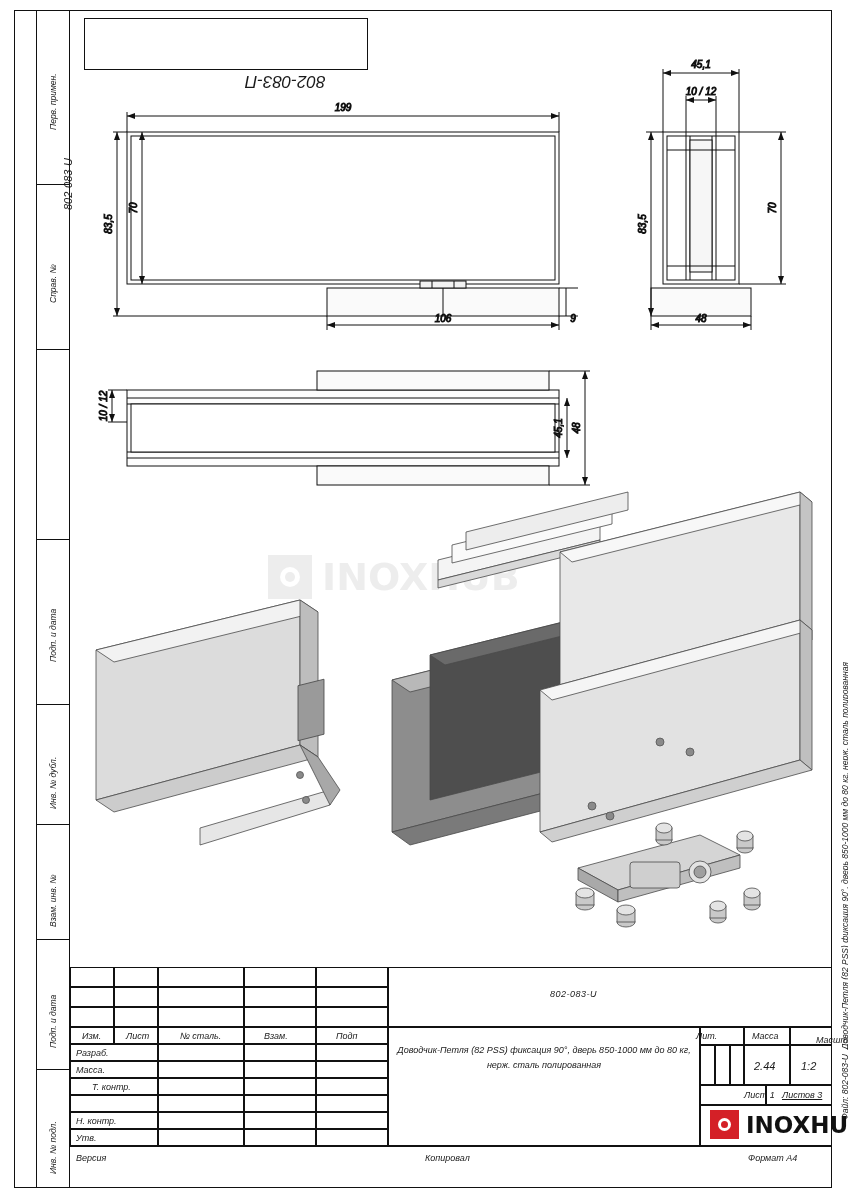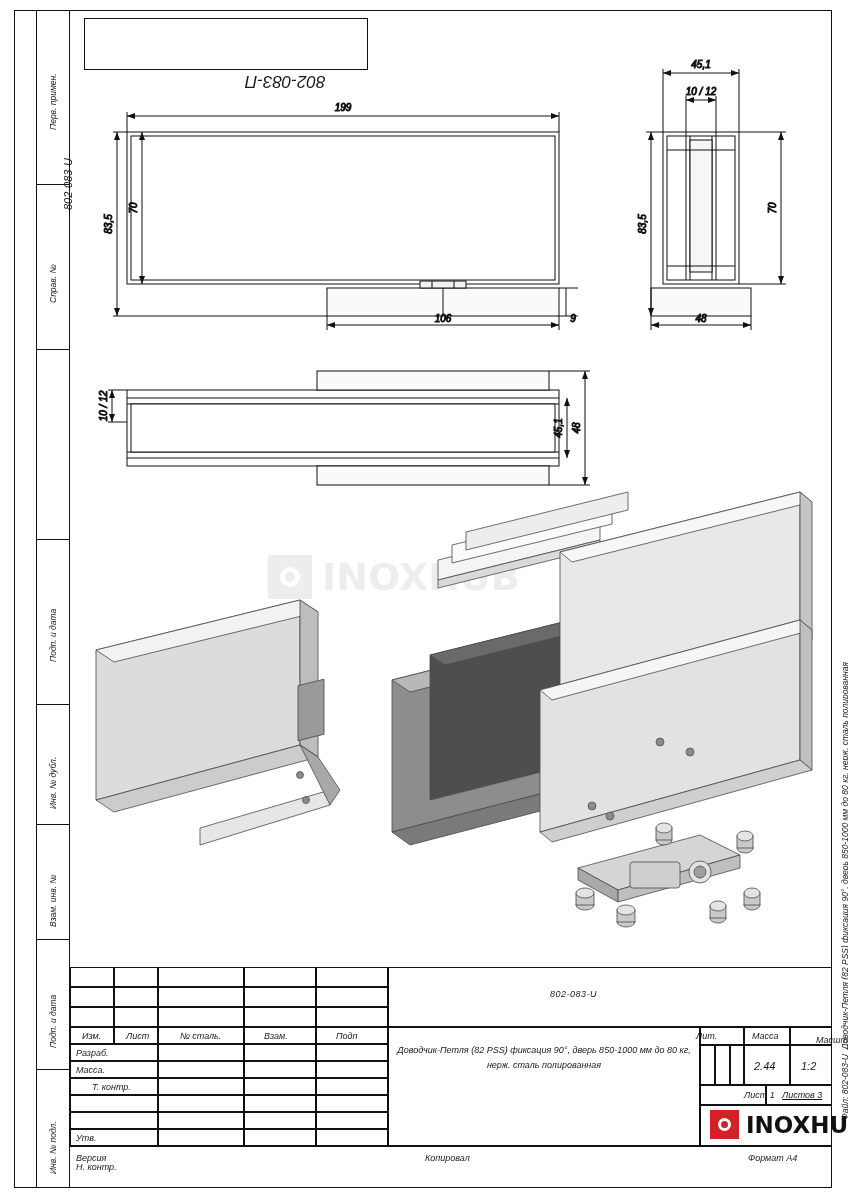--- a/index.html
+++ b/index.html
@@ -325,21 +325,21 @@
 
     <div class="cell" style="left:0;top:128px;width:88px;height:17px;"></div>
     <div class="cell" style="left:88px;top:128px;width:86px;height:17px;"></div>
     <div class="cell" style="left:174px;top:128px;width:72px;height:17px;"></div>
     <div class="cell" style="left:246px;top:128px;width:72px;height:17px;"></div>
 
     <div class="cell" style="left:0;top:145px;width:88px;height:17px;"></div>
     <div class="cell" style="left:88px;top:145px;width:86px;height:17px;"></div>
     <div class="cell" style="left:174px;top:145px;width:72px;height:17px;"></div>
     <div class="cell" style="left:246px;top:145px;width:72px;height:17px;"></div>
-    <div class="t" style="left:6px;top:149px;margin-top:46px;">Н. контр.</div>
+    <div class="t" style="left:6px;top:149px;">Н. контр.</div>
 
     <div class="cell" style="left:0;top:162px;width:88px;height:17px;"></div>
     <div class="cell" style="left:88px;top:162px;width:86px;height:17px;"></div>
     <div class="cell" style="left:174px;top:162px;width:72px;height:17px;"></div>
     <div class="cell" style="left:246px;top:162px;width:72px;height:17px;"></div>
     <div class="t" style="left:6px;top:166px;">Утв.</div>
 
     <div class="cell" style="left:318px;top:60px;width:312px;height:119px;"></div>
     <div class="t desc" style="left:324px;top:76px;width:300px;white-space:normal;">Доводчик-Петля (82 PSS) фиксация 90°, дверь 850-1000 мм до 80 кг, нерж. сталь полированная</div>
 

